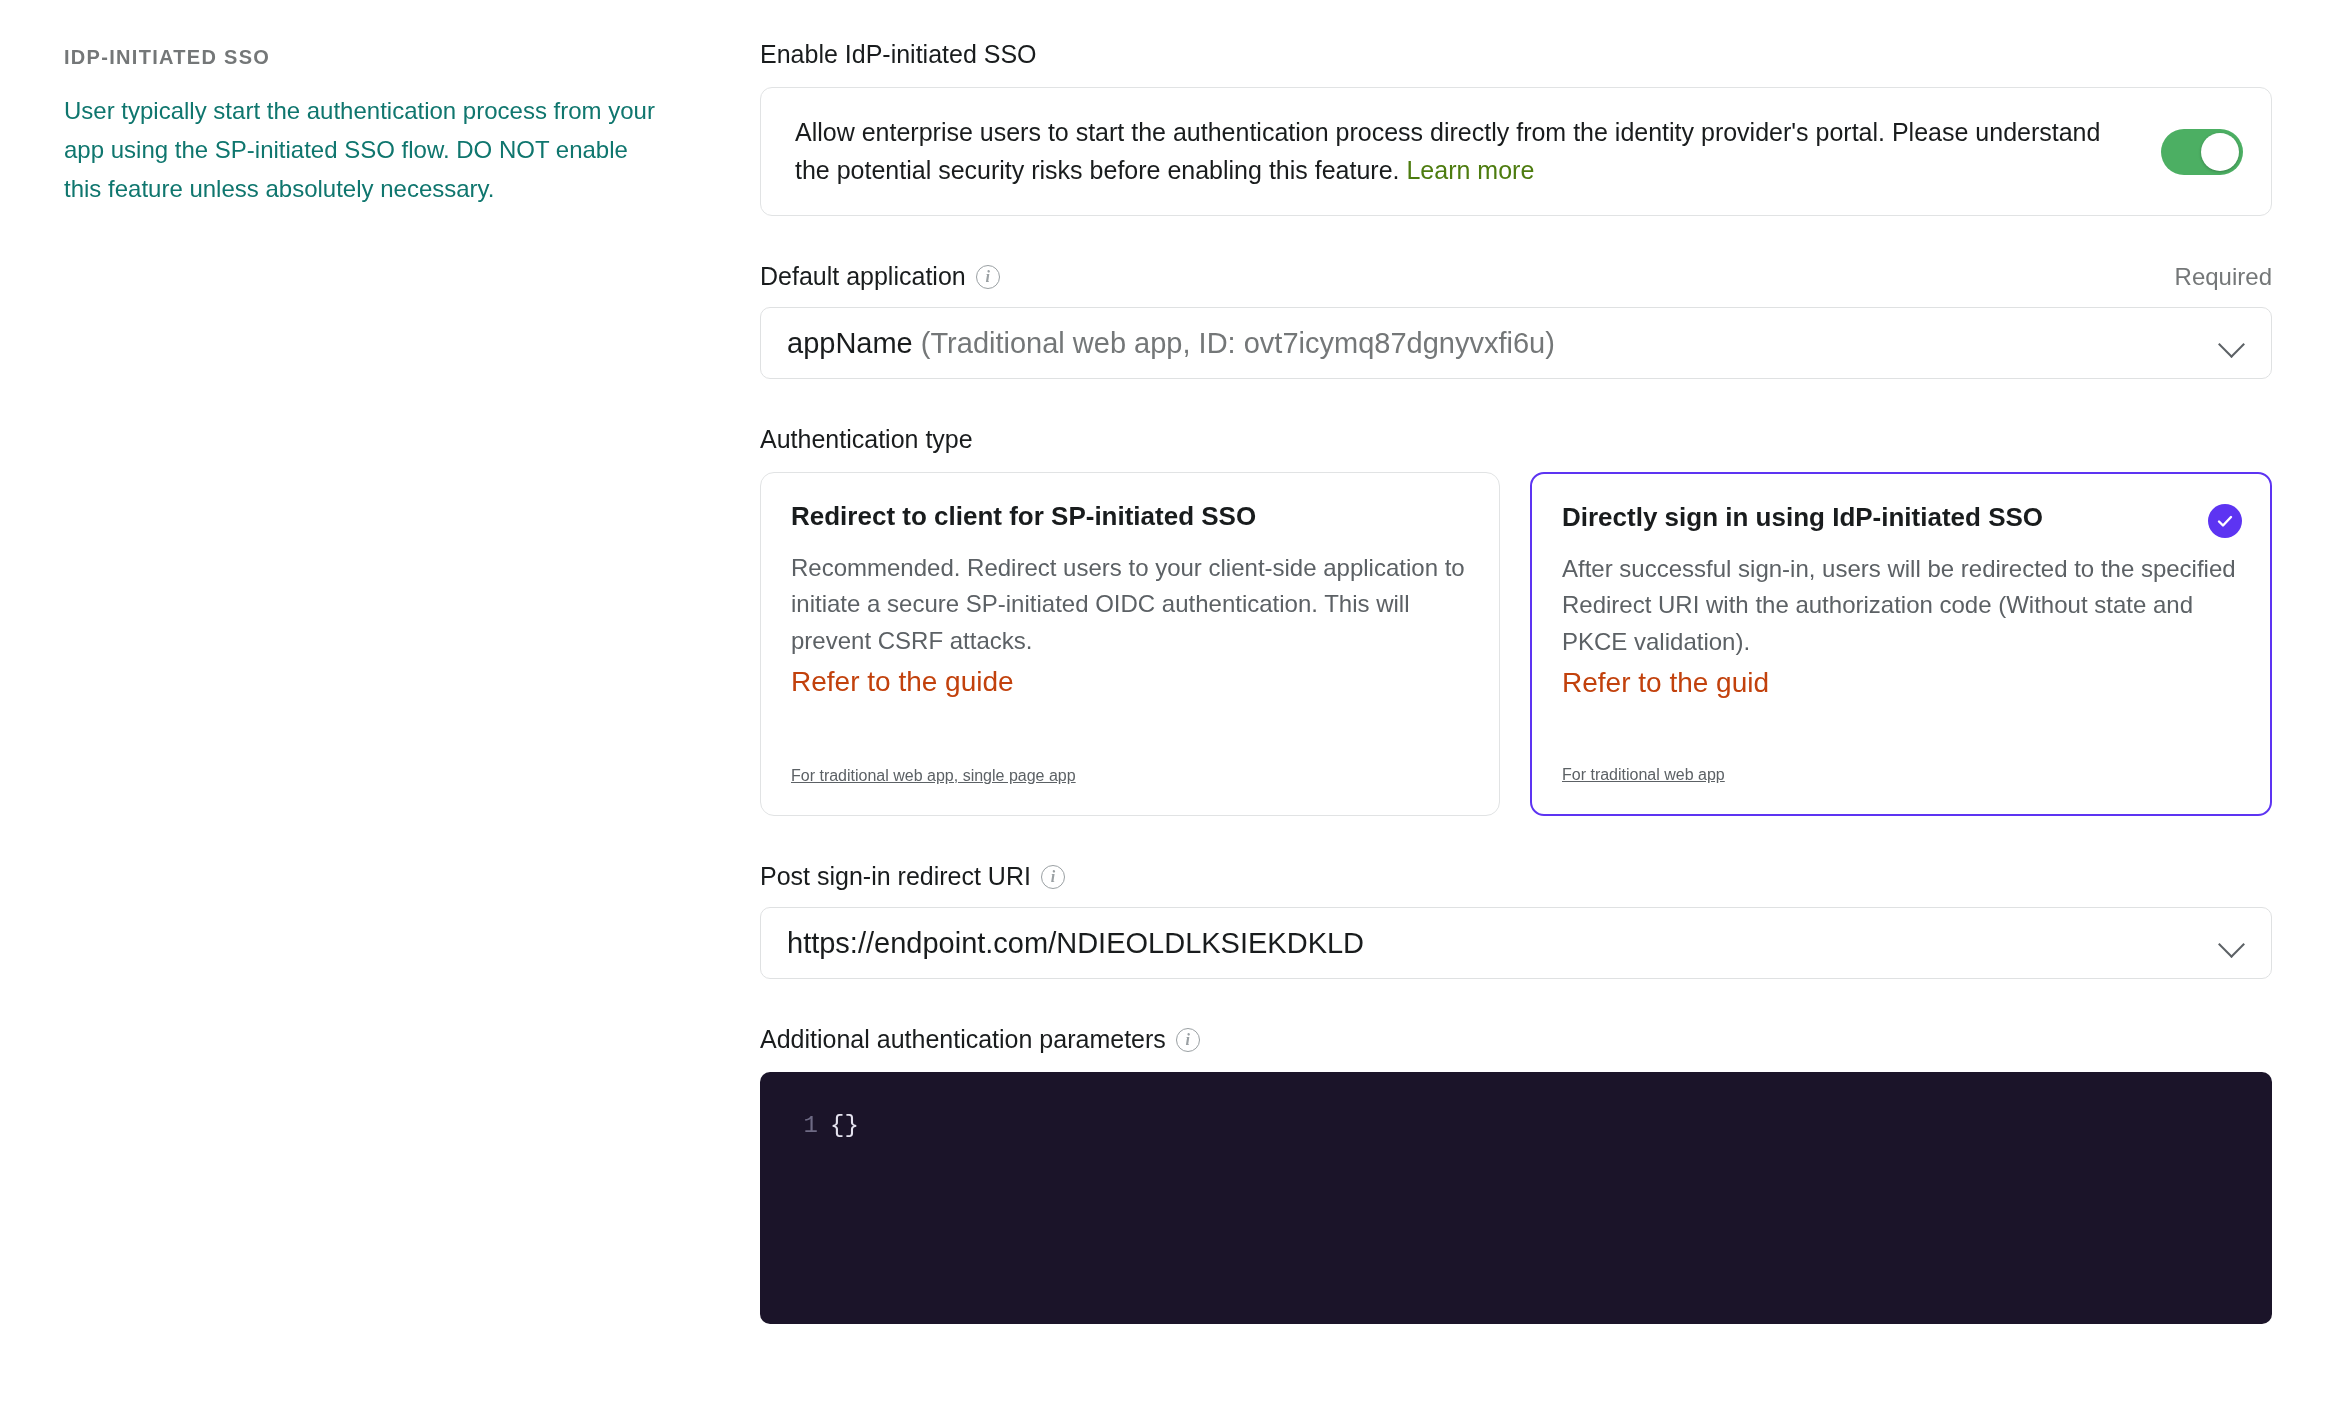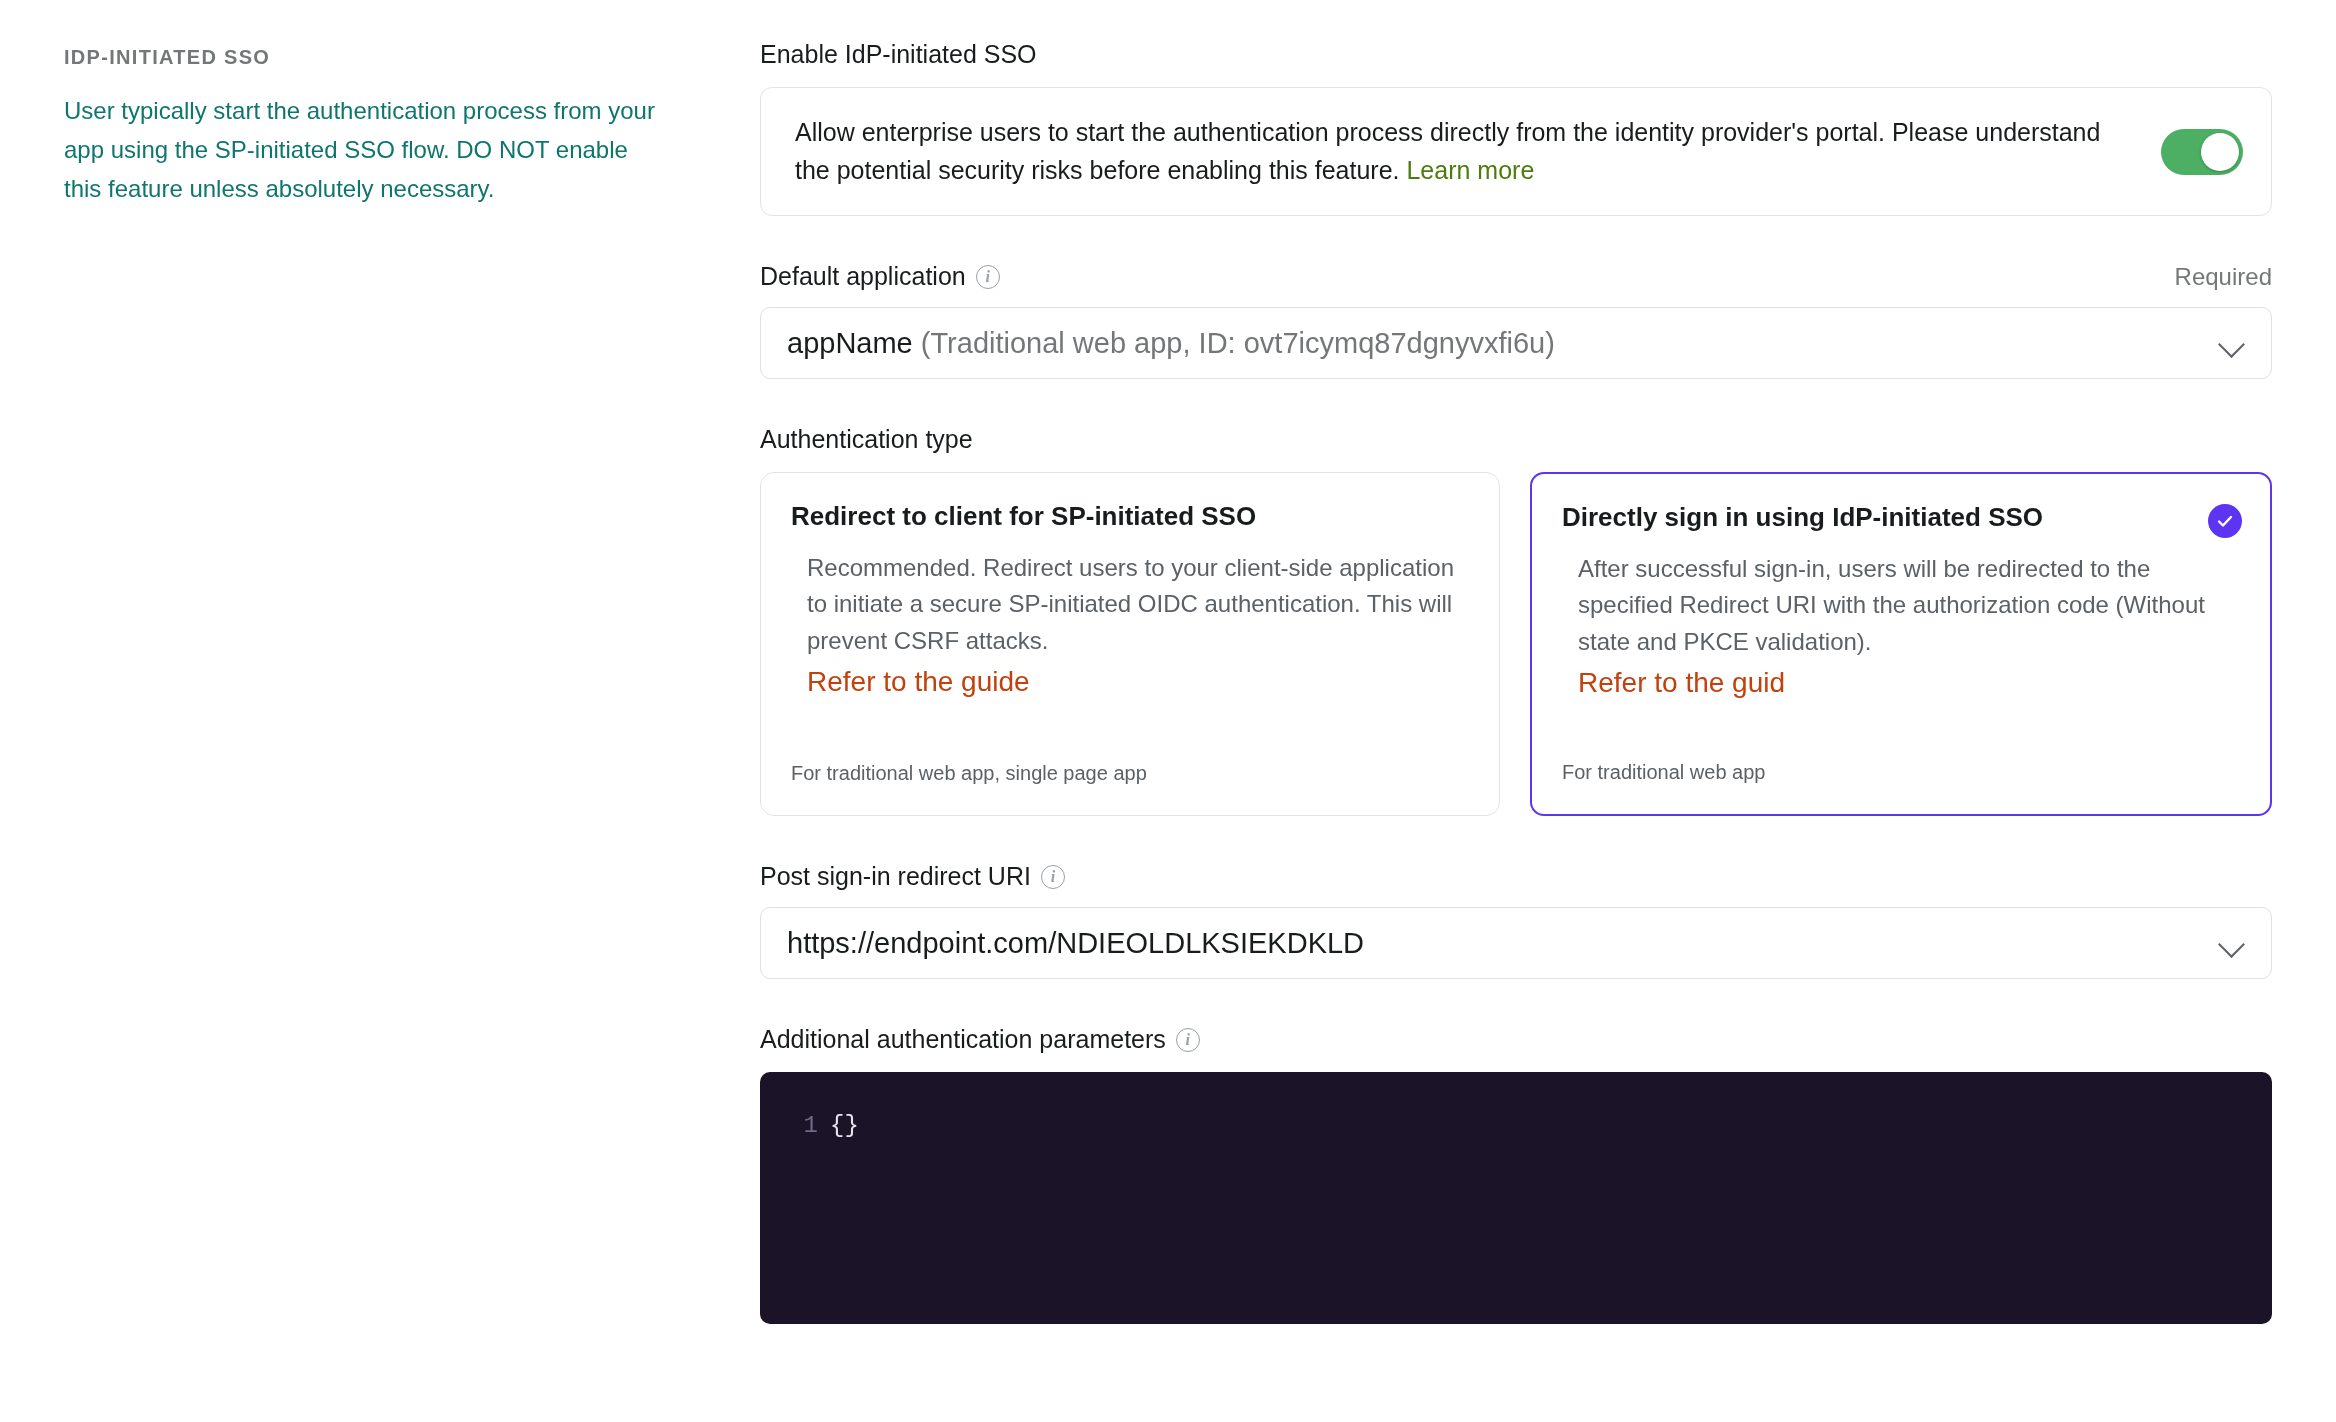--- a/index.html
+++ b/index.html
@@ -182,34 +182,34 @@
     font-size: 26px;
     font-weight: 700;
     color: #191c1d;
     margin-bottom: 18px;
     padding-right: 60px;
   }
   .card-desc {
     font-size: 24px;
     line-height: 1.52;
     color: #5c6165;
-    margin-left: 16px;
   }
   .card-link {
     font-size: 28px;
     color: #c2410c;
     cursor: pointer;
     display: block;
     margin-top: 2px;
   }
   .card-foot {
-    font-size: 20px;
+    font-size: 16px;
     color: #5c6165;
     margin-top: auto;
     padding-top: 34px;
+    text-decoration: underline;
   }
   .check {
     position: absolute;
     right: 28px;
     top: 30px;
     width: 34px; height: 34px;
     border-radius: 50%;
     background: #5d34f2;
     display: flex;
     align-items: center;

